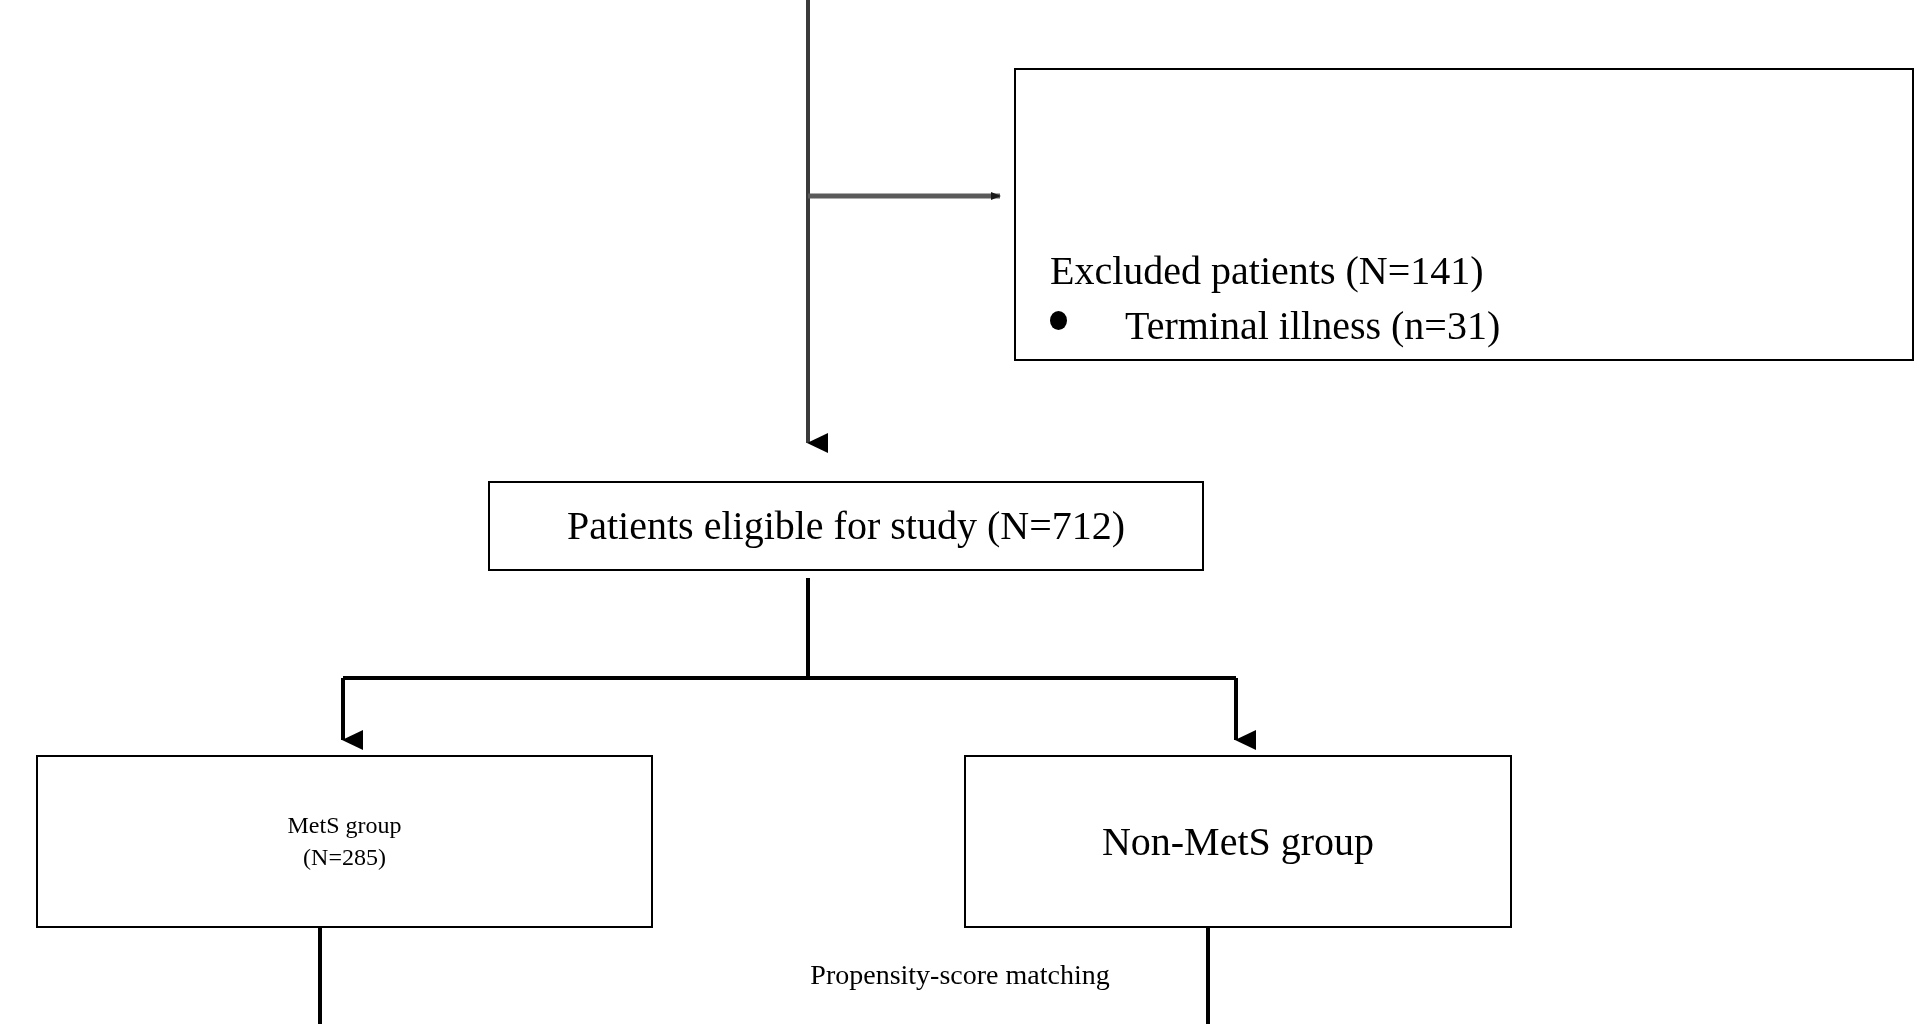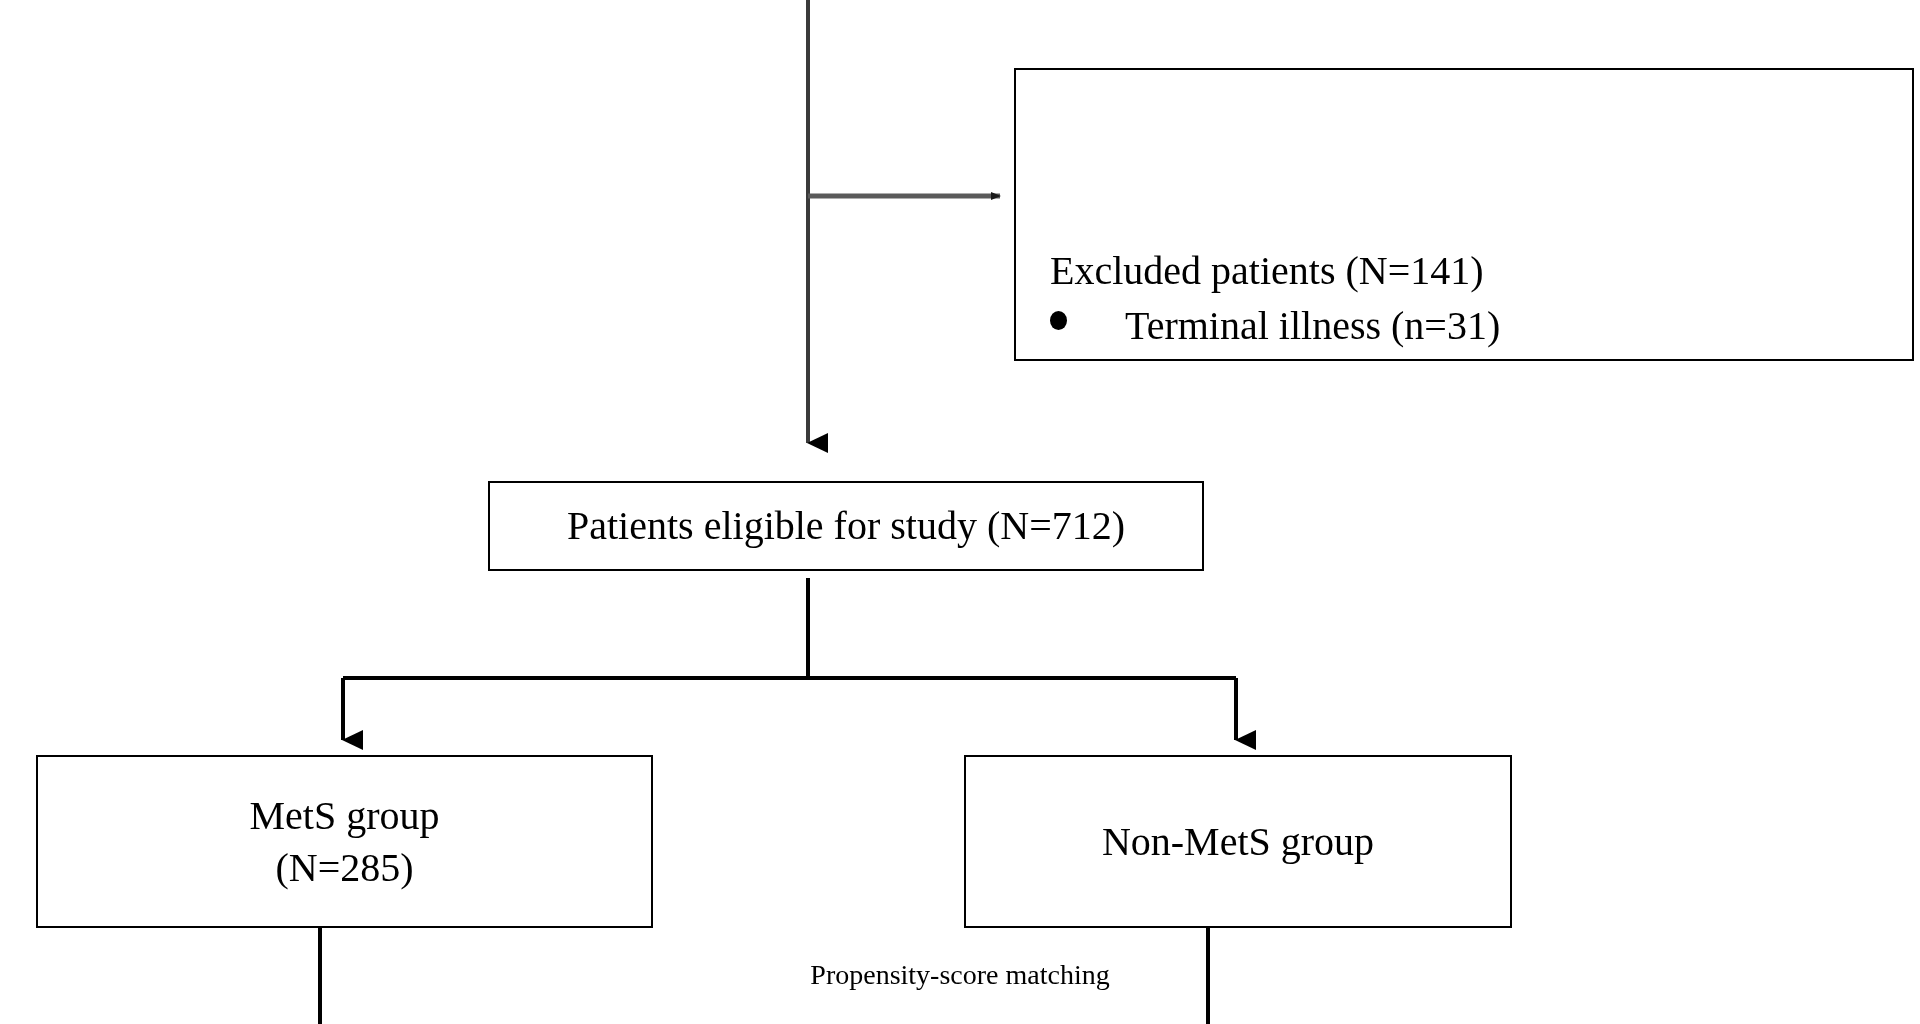--- a/index.html
+++ b/index.html
@@ -95,21 +95,21 @@
   }
   #box-eligible .node-line { font-size: 40px; }
 
   
   #box-mets {
     left: 36px;
     top: 755px;
     width: 617px;
     height: 173px;
   }
-  #box-mets .node-line { font-size: 40px; }
+  #box-mets .node-line { font-size: 24px; }
 
   
   #box-nonmets {
     left: 964px;
     top: 755px;
     width: 548px;
     height: 173px;
     gap: 24px;
   }
   #box-nonmets .node-line { font-size: 40px; }

